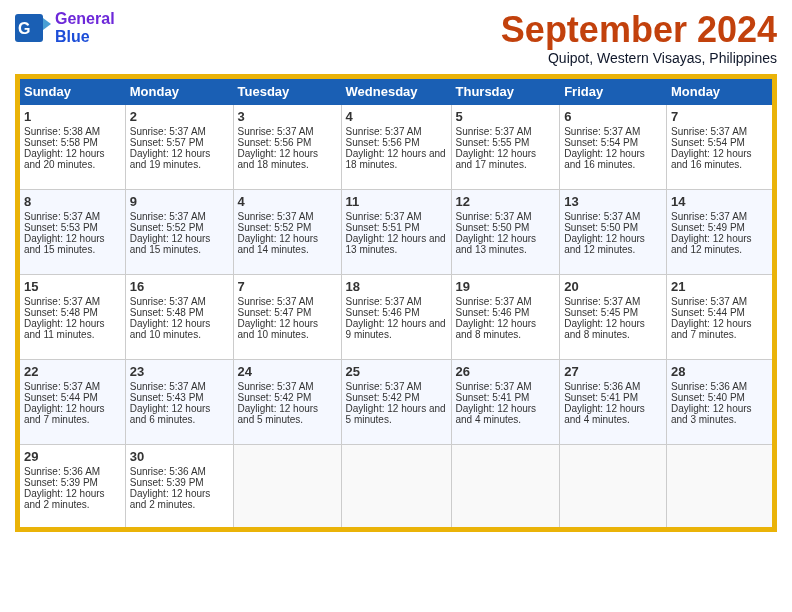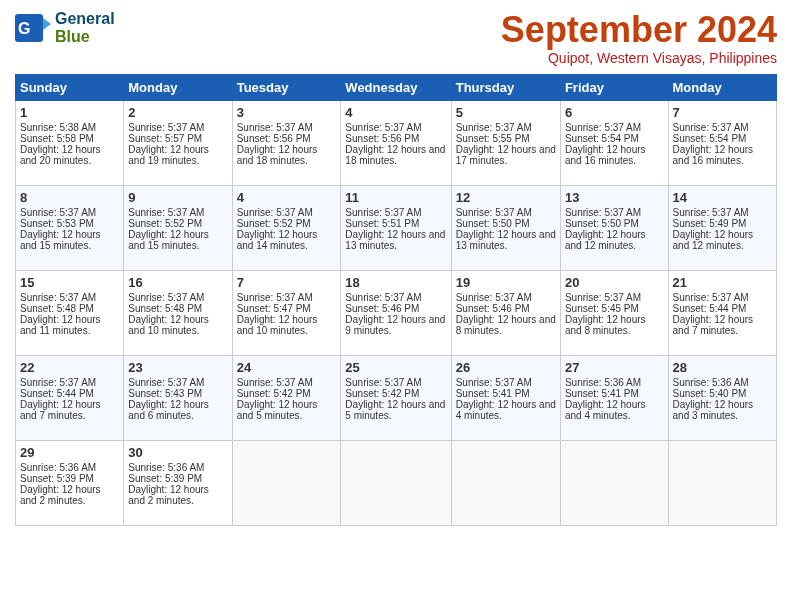--- a/index.html
+++ b/index.html
@@ -30,26 +30,26 @@
       text-align: right;
     }
     .month-title {
       font-size: 36px;
       font-weight: bold;
       color: #c2410c;
       line-height: 1.1;
     }
     .location-title {
       font-size: 14px;
-      color: #b91c1c;
+      color: #0f172a;
     }
     .calendar {
       width: 100%;
       border-collapse: collapse;
-      border: 1px solid #eab308;
+      border: 5px solid #eab308;
     }
     .calendar th {
       background: #1a5fb4;
       color: #fff;
       font-size: 13px;
       font-weight: bold;
       padding: 5px 4px;
       border: 1px solid #1a5fb4;
       text-align: left;
     }
@@ -84,22 +84,22 @@
 
 <div class="header-row">
   <div class="logo">
     <div class="logo-wrapper">
       <svg width="36" height="28" viewBox="0 0 36 28">
         <rect x="0" y="0" width="28" height="28" rx="3" fill="#1a5fb4"></rect>
         <text x="3" y="20" font-size="16" font-weight="bold" fill="white" font-family="Arial">G</text>
         <polygon points="28,4 36,10 28,16" fill="#4a9fd4"></polygon>
       </svg>
       <div>
-        <div style="font-size:16px;font-weight:bold;color:#0c4a6e;">General</div>
-        <div style="font-size:16px;font-weight:bold;color:#4d7c0f;">Blue</div>
+        <div style="font-size:16px;font-weight:bold;color:#6d28d9;">General</div>
+        <div style="font-size:16px;font-weight:bold;color:#1d4ed8;">Blue</div>
       </div>
     </div>
   </div>
   <div class="title-area">
     <div class="month-title">September 2024</div>
     <div class="location-title">Quipot, Western Visayas, Philippines</div>
   </div>
 </div>
 
 <table class="calendar">

